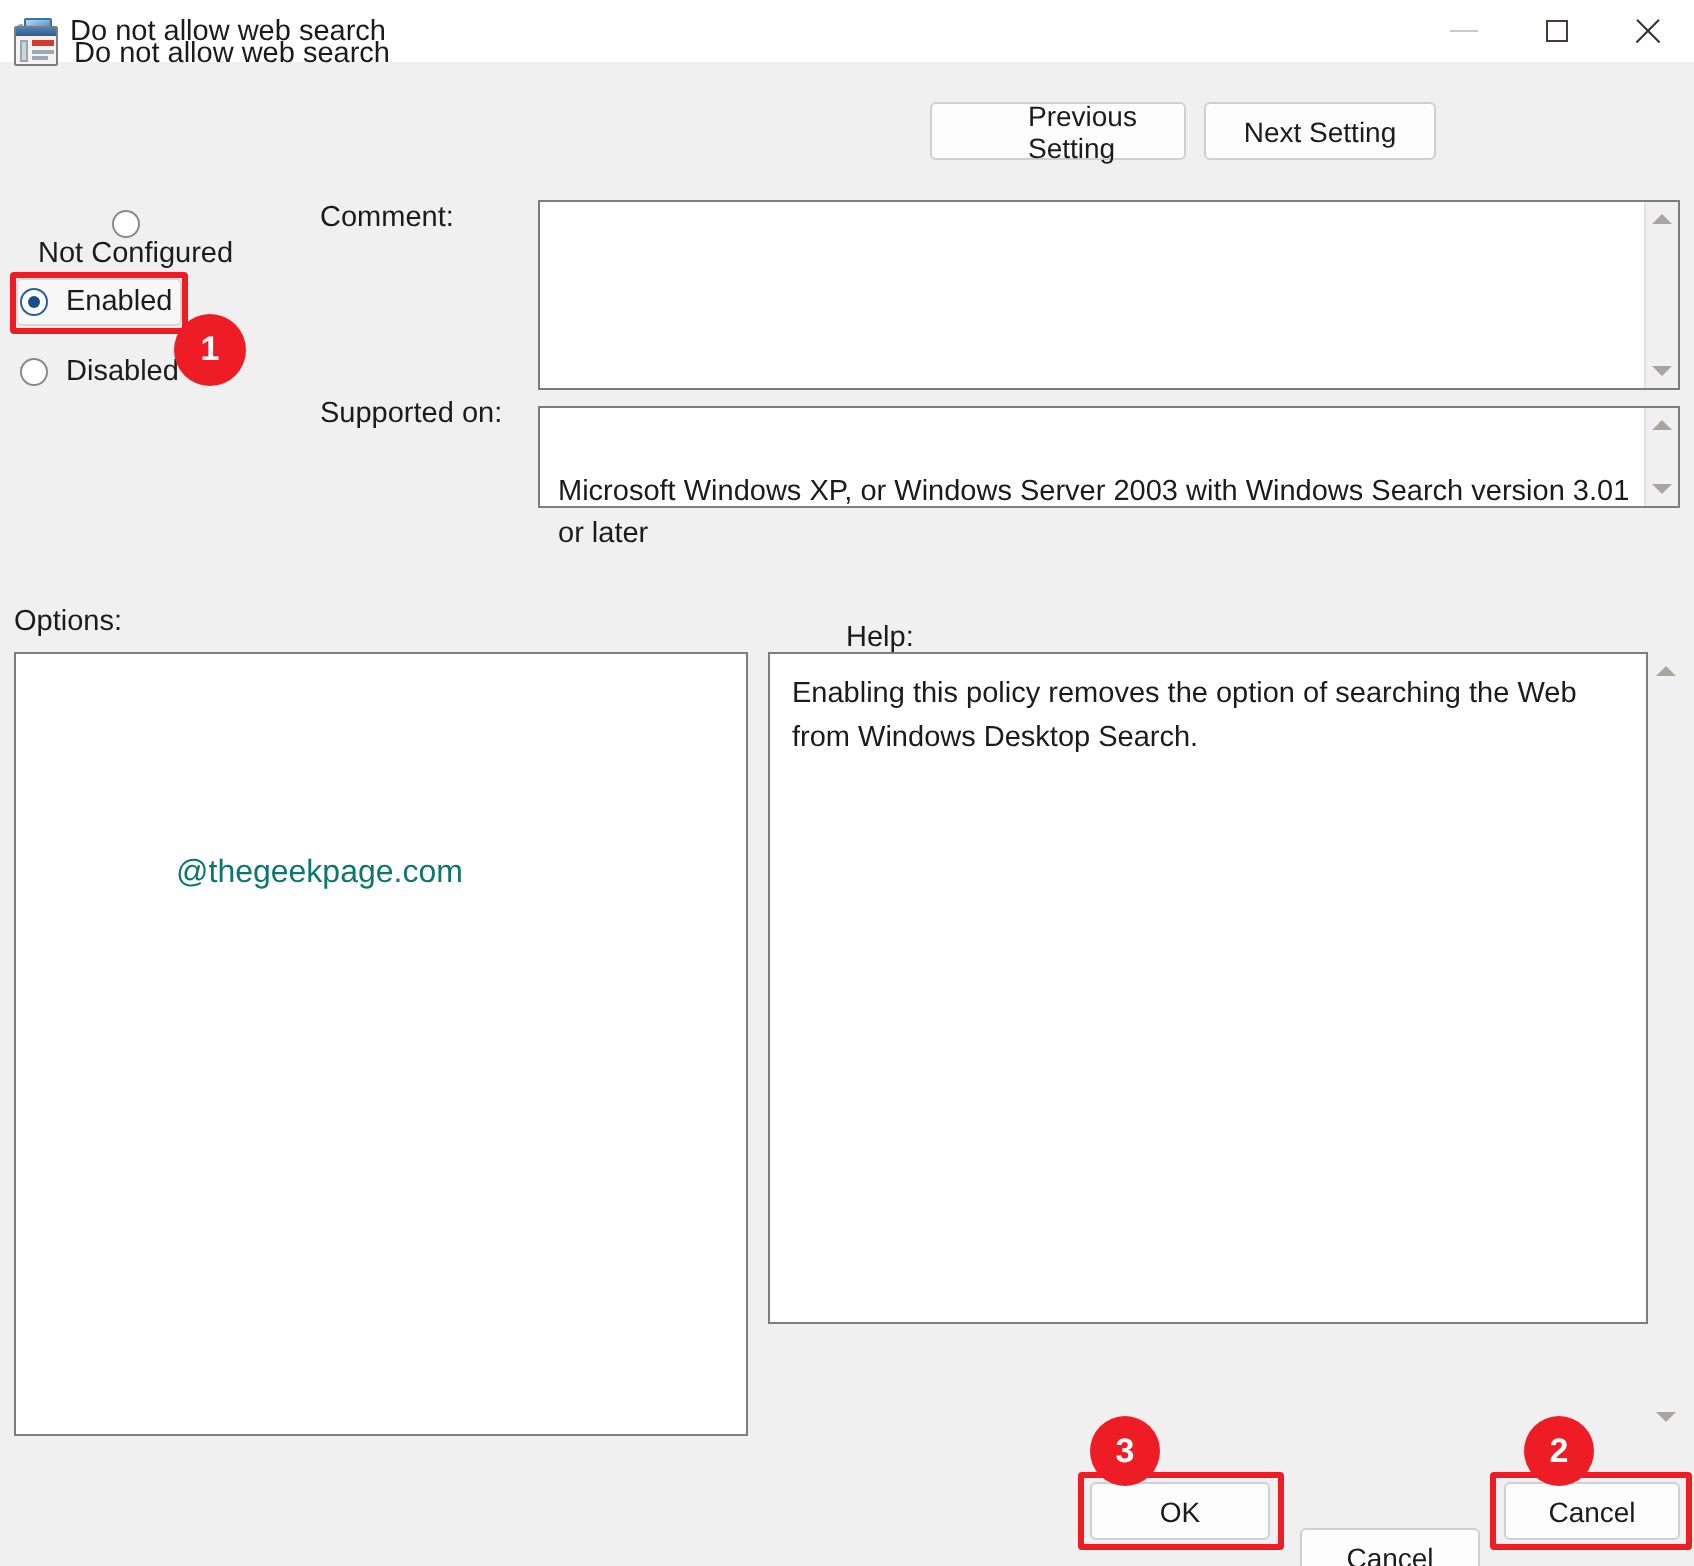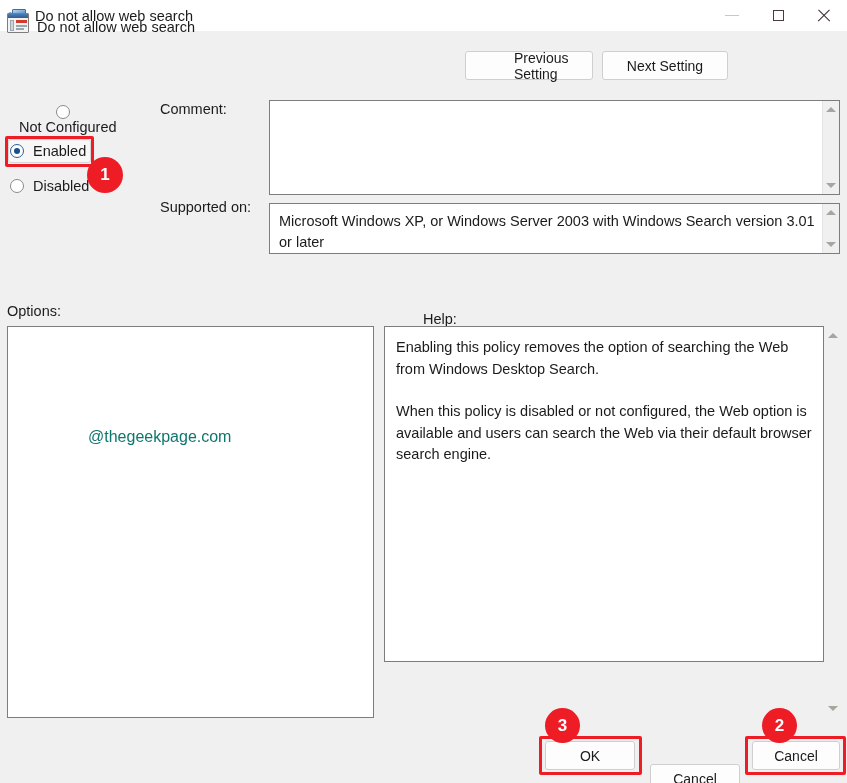--- a/index.html
+++ b/index.html
@@ -109,21 +109,21 @@
     border-radius: 3px;
     font-family: "Liberation Sans", sans-serif;
     font-size: 14px;
     color: #1b1b1b;
     cursor: default;
     display: flex;
     align-items: center;
     justify-content: center;
   }
   .btn-prev { position: absolute; left: 465px; top: 51px; width: 128px; height: 29px; padding-left: 48px; }
-  .btn-next { position: absolute; left: 602px; top: 51px; width: 126px; height: 29px; }
+  .btn-next { position: absolute; left: 602px; top: 51px; width: 116px; height: 29px; }
 
   
   .radio-row {
     position: absolute;
     display: flex;
     align-items: center;
     height: 22px;
   }
   .radio-notcfg  { left: 10px; top: 105px; flex-direction: column; }
   .radio-enabled { left: 10px; top: 140px; justify-content: space-between; }
@@ -174,20 +174,21 @@
   .field-comment   { left: 269px; top: 100px; width: 571px; height: 95px; }
   .field-supported { left: 269px; top: 203px; width: 571px; height: 51px; }
   .field-options   { left: 7px;   top: 326px; width: 367px; height: 392px; }
   .field-help      { left: 384px; top: 326px; width: 440px; height: 336px; }
 
   .field-text {
     padding: 7px 9px 0 9px;
     font-size: 14.5px;
     line-height: 21px;
     color: #1b1b1b;
+    margin-top: 25px;
   }
   .help-text {
     padding: 10px 11px 0 11px;
     font-size: 14.5px;
     line-height: 21.5px;
     color: #1b1b1b;
   }
   .help-text p { margin: 0; }
   .help-gap { height: 21px; }
 
@@ -336,21 +337,20 @@
 
 <div class="field field-options">
   <div class="field-text"></div>
 </div>
 <div class="watermark">@thegeekpage.com</div>
 
 <div class="field field-help">
   <div class="help-text">
     <p>Enabling this policy removes the option of searching the Web from Windows Desktop Search.</p>
     <div class="help-gap"></div>
-    <p>When this policy is disabled or not configured, the Web option is available and users can search the Web via their default browser search engine.</p>
   </div>
 </div>
 <div class="sbar sb-help">
   <div class="arrow arrow-up a-top"></div>
   <div class="arrow arrow-down a-bot"></div>
 </div>
 
 <div class="btn btn-ok">OK</div>
 <div class="btn btn-cancel">Cancel</div>
 <div class="btn btn-apply">Cancel</div>

